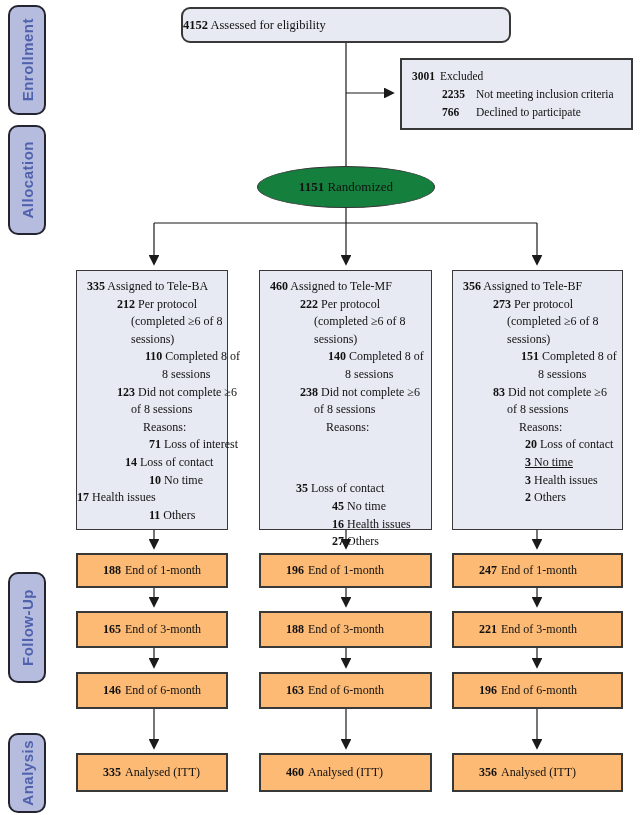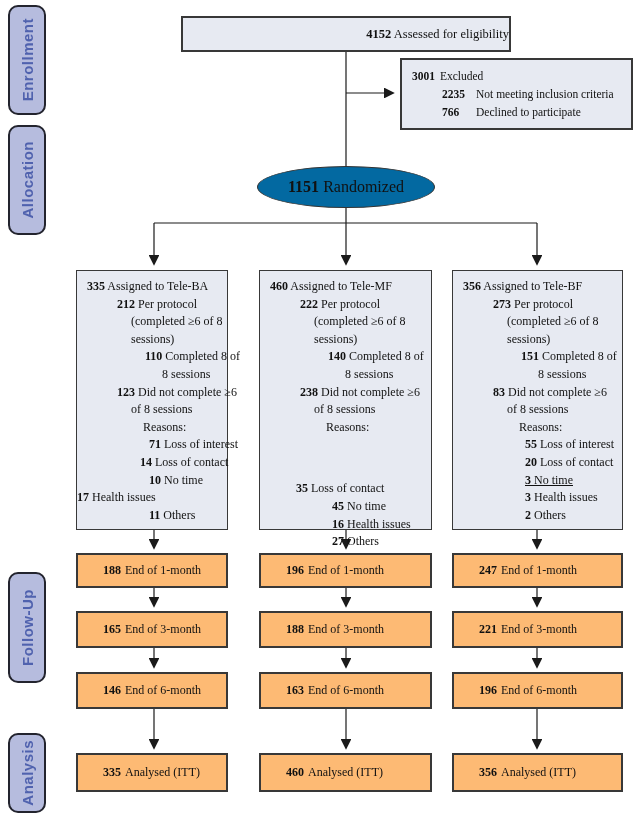--- a/index.html
+++ b/index.html
@@ -7,27 +7,27 @@
           font-family:"Liberation Serif", serif;color:#111;overflow:hidden;}
   svg.connectors{position:absolute;left:0;top:0;width:641px;height:815px;z-index:1;}
   .ln{stroke:#1a1a1a;stroke-width:1.2;fill:none;}
   .ar{marker-end:url(#ah);}
 
   .box{position:absolute;z-index:2;box-sizing:border-box;}
   .shaded{background:#e7eaf2;border:2px solid #383838;}
   .white{background:#fdba74;border:2px solid #383838;}
   .thin{border-width:1px;}
 
-  .top-box{left:181px;top:16px;width:330px;height:36px;display:flex;align-items:center;justify-content:flex-end;font-size:12.5px;}
+  .top-box{left:181px;top:7px;width:330px;height:36px;display:flex;align-items:center;justify-content:flex-start;font-size:12.5px;border-radius:9px;}
   .excluded-box{left:400px;top:58px;width:233px;height:72px;padding:7px 4px 0 10px;font-size:11.5px;line-height:18px;}
   .exline{padding-left:30px;}
   .exnum{display:inline-block;min-width:34px;font-weight:bold;}
 
-  .ellipse{position:absolute;z-index:2;left:257px;top:166px;width:178px;height:42px;background:#0369a1;
-           border:1.5px solid #333;border-radius:50%;display:flex;align-items:center;justify-content:center;font-size:16px;box-sizing:border-box;}
+  .ellipse{position:absolute;z-index:2;left:257px;top:166px;width:178px;height:42px;background:#15803d;
+           border:1.5px solid #333;border-radius:50%;display:flex;align-items:center;justify-content:center;font-size:13px;box-sizing:border-box;}
 
   .c1{left:76px;width:152px;}
   .c2{left:259px;width:173px;}
   .c3{left:452px;width:171px;}
   .alloc{top:270px;height:260px;padding-top:7px;font-size:12px;line-height:17.6px;}
   .aline{white-space:nowrap;}
   .r1{top:553px;height:35px;}
   .r2{top:611px;height:37px;}
   .r3{top:672px;height:37px;}
   .ra{top:753px;height:39px;}
@@ -121,21 +121,21 @@
       <div class="aline" style="padding-left: 10px;"><span class="num">335</span> Assigned to Tele-BA</div>
       <div class="aline" style="padding-left: 40px;"><span class="num">212</span> Per protocol</div>
       <div class="aline" style="padding-left: 54px;">(completed ≥6 of 8</div>
       <div class="aline" style="padding-left: 54px;">sessions)</div>
       <div class="aline" style="padding-left: 68px;"><span class="num">110</span> Completed 8 of</div>
       <div class="aline" style="padding-left: 85px;">8 sessions</div>
       <div class="aline" style="padding-left: 40px;"><span class="num">123</span> Did not complete ≥6</div>
       <div class="aline" style="padding-left: 54px;">of 8 sessions</div>
       <div class="aline" style="padding-left: 66px;">Reasons:</div>
       <div class="aline" style="padding-left: 72px;"><span class="num">71</span> Loss of interest</div>
-      <div class="aline" style="padding-left: 63px;"><span class="num">14</span> Loss of contact</div>
+      <div class="aline" style="padding-left: 48px;"><span class="num">14</span> Loss of contact</div>
       <div class="aline" style="padding-left: 72px;"><span class="num">10</span> No time</div>
       <div class="aline" style=""><span class="num">17</span> Health issues</div>
       <div class="aline" style="padding-left: 72px;"><span class="num">11</span> Others</div>
     </div>
   <div class="box shaded thin alloc c2">
       <div class="aline" style="padding-left: 10px;"><span class="num">460</span> Assigned to Tele-MF</div>
       <div class="aline" style="padding-left: 40px;"><span class="num">222</span> Per protocol</div>
       <div class="aline" style="padding-left: 54px;">(completed ≥6 of 8</div>
       <div class="aline" style="padding-left: 54px;">sessions)</div>
       <div class="aline" style="padding-left: 68px;"><span class="num">140</span> Completed 8 of</div>
@@ -151,21 +151,20 @@
   <div class="box shaded thin alloc c3">
       <div class="aline" style="padding-left: 10px;"><span class="num">356</span> Assigned to Tele-BF</div>
       <div class="aline" style="padding-left: 40px;"><span class="num">273</span> Per protocol</div>
       <div class="aline" style="padding-left: 54px;">(completed ≥6 of 8</div>
       <div class="aline" style="padding-left: 54px;">sessions)</div>
       <div class="aline" style="padding-left: 68px;"><span class="num">151</span> Completed 8 of</div>
       <div class="aline" style="padding-left: 85px;">8 sessions</div>
       <div class="aline" style="padding-left: 40px;"><span class="num">83</span> Did not complete ≥6</div>
       <div class="aline" style="padding-left: 54px;">of 8 sessions</div>
       <div class="aline" style="padding-left: 66px;">Reasons:</div>
-      <div class="aline" style="padding-left: 72px;"><span class="num">55</span> Loss of interest</div>
       <div class="aline" style="padding-left: 72px;"><span class="num">20</span> Loss of contact</div>
       <div class="aline" style="padding-left: 72px; text-decoration: underline;"><span class="num">3</span> No time</div>
       <div class="aline" style="padding-left: 72px;"><span class="num">3</span> Health issues</div>
       <div class="aline" style="padding-left: 72px;"><span class="num">2</span> Others</div>
     </div>
 
   <div class="box white rowbox c1 r1">
     <span class="num">188</span>
       <span>End of 1-month</span>
   </div>

